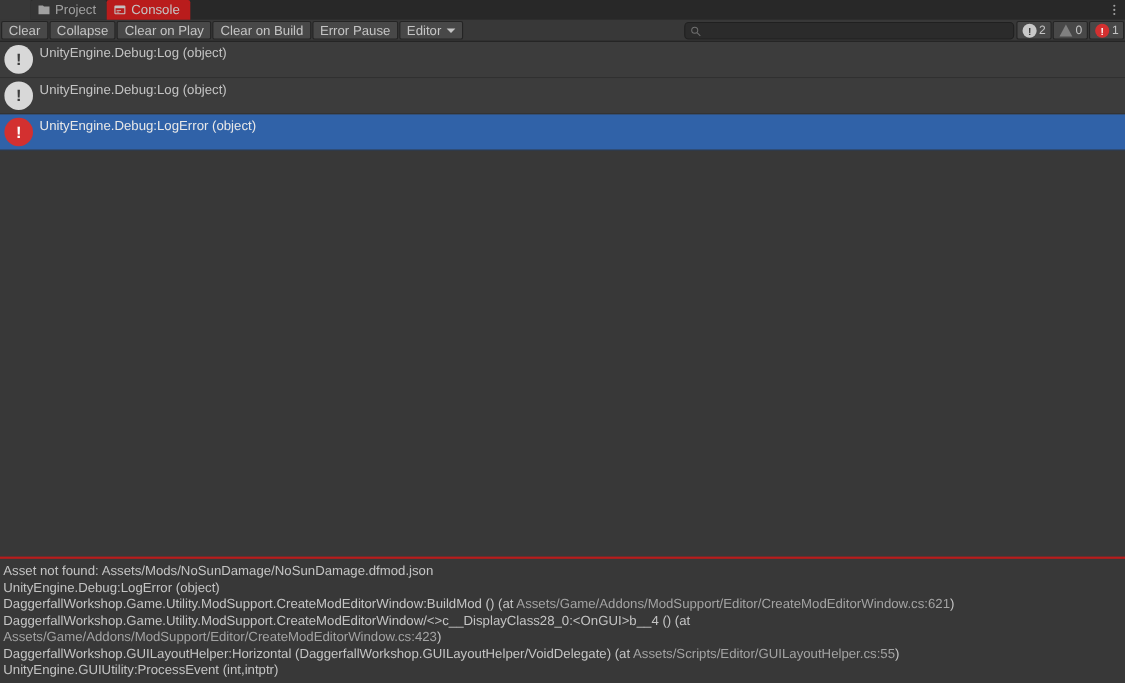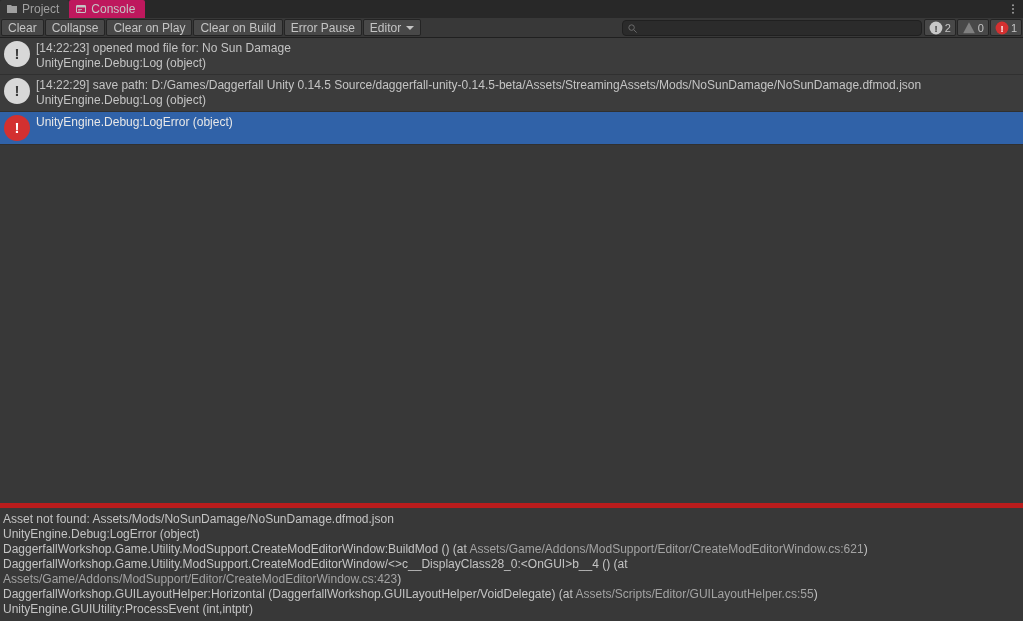--- a/index.html
+++ b/index.html
@@ -1,21 +1,21 @@
 <!DOCTYPE html>
 <html><head>
 <meta charset="utf-8">
 <style>
   * { margin:0; padding:0; box-sizing:border-box; }
   html,body { width:1023px; height:621px; font-family:Arial,Helvetica,sans-serif; font-size:12px; background:#383838; color:#c4c4c4; overflow:hidden; }
   
-  .tabbar { display:flex; align-items:stretch; height:18px; background:#282828; }
+  .tabbar { display:flex; align-items:stretch; height:18px; background:#282828;margin-left:28px; }
   .tab { display:flex; align-items:center; padding:0 10px 0 6px; gap:4px; border-top-left-radius:2px; border-top-right-radius:2px; cursor:pointer; }
   .tab.inactive { background:#353535; color:#a0a0a0; }
-  .tab.active { background:#be185d; color:#c4c4c4;text-align:right; }
+  .tab.active { background:#b91c1c; color:#c4c4c4;text-align:right; }
   .tab svg { width:12px; height:12px; fill:#a0a0a0; }
   .tab.active svg { fill:#c4c4c4; }
   .tabbar .spacer { flex:1; }
   .kebab { width:20px; display:flex; align-items:center; justify-content:center; cursor:pointer; }
   .kebab svg { width:10px; height:12px; fill:#a0a0a0; }
   
   .toolbar { display:flex; align-items:stretch; height:20px; background:#383838; border-bottom:1px solid #202020; }
   .tbtn { padding:0 6px; display:flex; align-items:center; color:#c4c4c4; border:1px solid #242424; background:#484848; font-size:12px; border-radius:2px; margin:1px 1px 1px 0; cursor:pointer; }
   .tbtn:first-child{ margin-left:1px; }
   .tbtn.dd::after { content:""; display:inline-block; margin-left:5px; border-left:4px solid transparent; border-right:4px solid transparent; border-top:4px solid #c4c4c4; }
@@ -23,21 +23,21 @@
   .search { width:300px; height:16px; margin:2px 2px 2px 0; background:#2b2b2b; border:1px solid #202020; border-radius:4px; display:flex; align-items:center; }
   .search svg { width:11px; height:11px; margin:0 4px; fill:#707070; }
   .counter { display:flex; align-items:center; gap:2px; padding:0 4px; margin:1px 1px 1px 0; border:1px solid #242424; background:#484848; border-radius:2px; font-size:11px; cursor:pointer; }
   .main { position:relative; overflow:hidden; }
   .entry { display:flex; align-items:flex-start; padding:3px 6px 3px 4px; gap:6px; border-bottom:1px solid #303030; background:#3c3c3c; }
   .entry .icon { width:26px; height:26px; border-radius:50%; display:flex; align-items:center; justify-content:center; flex-shrink:0; }
   .icon.info { background:#d8d8d8; }
   .icon.error { background:#d33030; }
   .entry .lines { line-height:15px; }
   .entry.selected { background:#3062a8; color:#e8e8e8; }
-  .detail { position:absolute; left:0; right:0; bottom:0; border-top:5px solid #b91c1c; padding:4px 3px; line-height:15px; background:#383838; color:#c4c4c4; }
+  .detail { position:absolute; left:0; right:0; bottom:0; border-top:2px solid #b91c1c; padding:4px 3px; line-height:15px; background:#383838; color:#c4c4c4; }
   .detail a { color:#a3a3a3; text-decoration:none; }
   .icon svg { width:18px; height:18px; }
 </style>
 </head>
 <body>
 
 <div class="tabbar">
   <div class="tab inactive">
     <svg viewBox="0 0 24 24">
         <path d="M10 4H2v16h20V6H12l-2-2z"></path>
@@ -113,33 +113,31 @@
 
 <div class="main" style="height:583px;">
 
   <div class="entry">
     <div class="icon info">
       <svg viewBox="0 0 24 24">
           <text x="12" y="19" font-size="20" font-weight="bold" fill="#3c3c3c" text-anchor="middle">!</text>
         </svg>
     </div>
     <div class="lines">
-      <div>[14:22:23] opened mod file for: No Sun Damage</div>
       <div>UnityEngine.Debug:Log (object)</div>
     </div>
   </div>
 
   <div class="entry">
     <div class="icon info">
       <svg viewBox="0 0 24 24">
           <text x="12" y="19" font-size="20" font-weight="bold" fill="#3c3c3c" text-anchor="middle">!</text>
         </svg>
     </div>
     <div class="lines">
-      <div>[14:22:29] save path: D:/Games/Daggerfall Unity 0.14.5 Source/daggerfall-unity-0.14.5-beta/Assets/StreamingAssets/Mods/NoSunDamage/NoSunDamage.dfmod.json</div>
       <div>UnityEngine.Debug:Log (object)</div>
     </div>
   </div>
 
   <div class="entry selected">
     <div class="icon error">
       <svg viewBox="0 0 24 24">
           <text x="12" y="19" font-size="20" font-weight="bold" fill="#fff" text-anchor="middle">!</text>
         </svg>
     </div>

